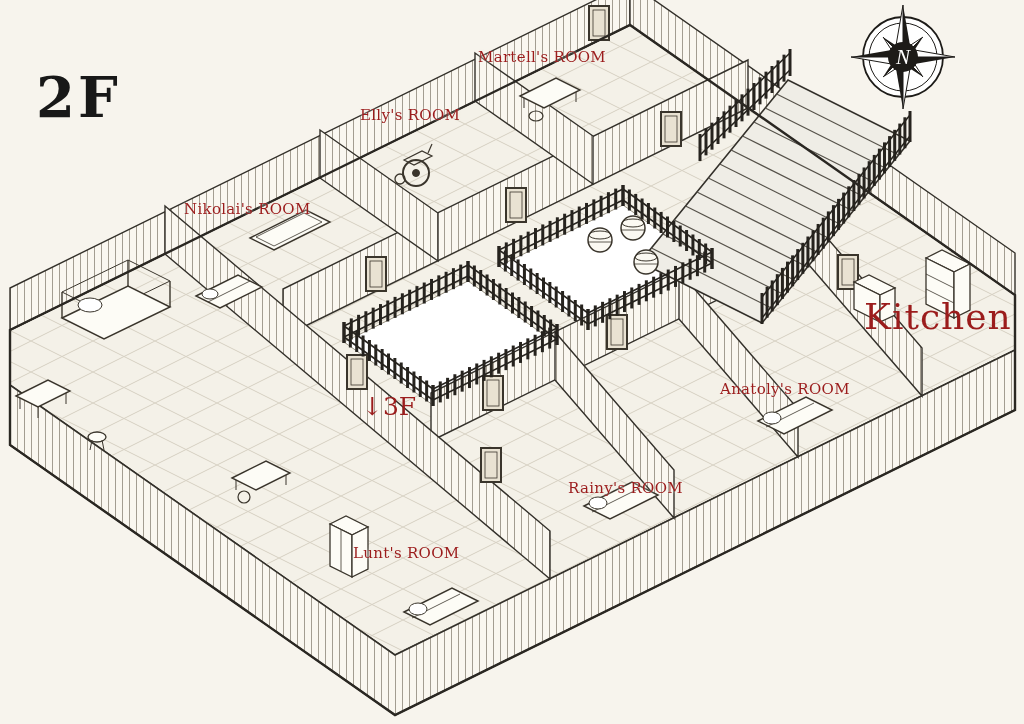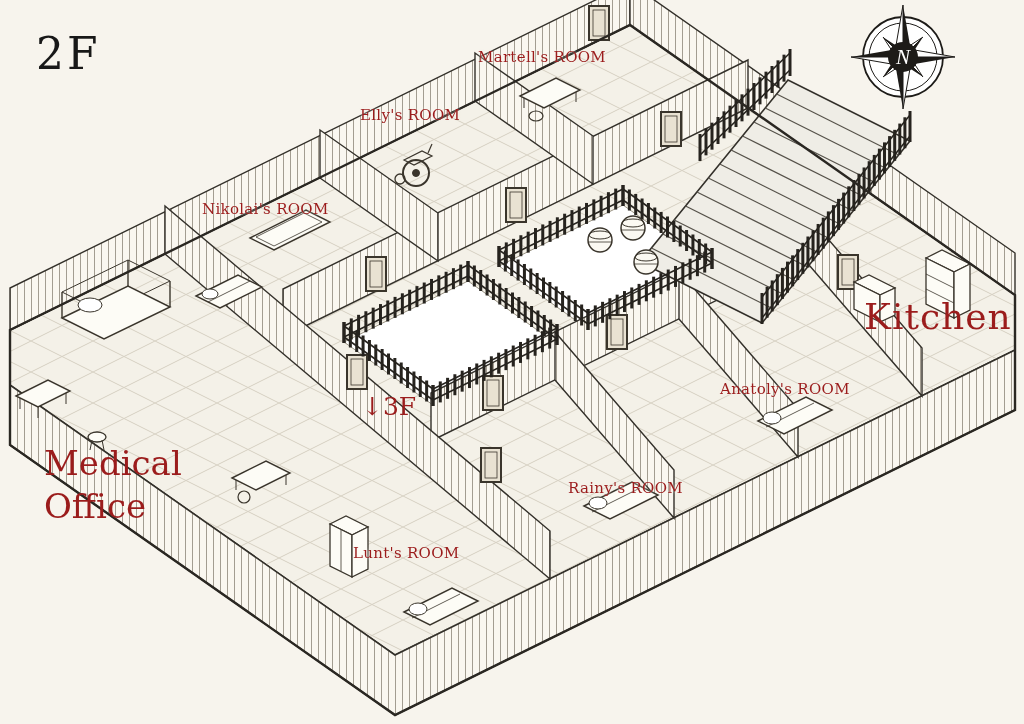--- a/index.html
+++ b/index.html
@@ -6,21 +6,21 @@
   .stage{
     position:relative;width:1024px;height:724px;overflow:hidden;
     background:#f7f4ed;
     font-family:"DejaVu Serif","Liberation Serif",serif;
   }
   svg{position:absolute;left:0;top:0;}
   .lbl{position:absolute;color:var(--label-red,#9b1c1c);font-weight:normal;white-space:nowrap;}
   .lbl-room{font-size:15px;letter-spacing:.3px;text-shadow:0 0 3px rgba(247,244,237,.9);}
   .lbl-big{font-size:36px;letter-spacing:1px;}
   .lbl-med{font-size:34px;white-space:normal;width:190px;line-height:1.25;}
-  .lbl-floor{color:#181818;font-size:44px;letter-spacing:3px;font-weight:normal;}
+  .lbl-floor{color:#181818;font-size:56px;letter-spacing:3px;font-weight:bold;margin-top:36px;}
   .lbl-stair{font-size:25px;}
 </style>
 </head>
 <body>
 
 <div class="stage">
 
   <svg width="1024" height="724" viewBox="0 0 1024 724">
     <defs>
       <pattern id="planks" width="7" height="14" patternUnits="userSpaceOnUse">
@@ -417,20 +417,19 @@
       <circle cx="903" cy="57" r="15" fill="#1d1b18" stroke="none"></circle>
       <text x="903" y="64" text-anchor="middle" font-size="21" font-style="italic" font-family="Liberation Serif, serif" fill="#ffffff">N</text>
     </g>
 
     <polygon points="10,330 630,25 1015,295 1015,410 395,715 10,445" fill="none" stroke="#2a2722" stroke-width="2.4"></polygon>
   </svg>
 
   <div class="lbl lbl-floor" style="left:36px;top:28px">2F</div>
   <div class="lbl lbl-room" style="left:478px;top:48px">Martell's ROOM</div>
   <div class="lbl lbl-room" style="left:360px;top:106px">Elly's ROOM</div>
-  <div class="lbl lbl-room" style="left:202px;top:200px">Nikolai's ROOM</div>
+  <div class="lbl lbl-room" style="left:184px;top:200px">Nikolai's ROOM</div>
   <div class="lbl lbl-big" style="left:864px;top:296px">Kitchen</div>
   <div class="lbl lbl-room" style="left:720px;top:380px">Anatoly's ROOM</div>
-  <div class="lbl lbl-med" style="left:44px;top:442px">Medical Office</div>
   <div class="lbl lbl-stair" style="left:362px;top:392px">↓3F</div>
   <div class="lbl lbl-room" style="left:568px;top:479px">Rainy's ROOM</div>
   <div class="lbl lbl-room" style="left:353px;top:544px">Lunt's ROOM</div>
 </div>
 
 </body></html>

